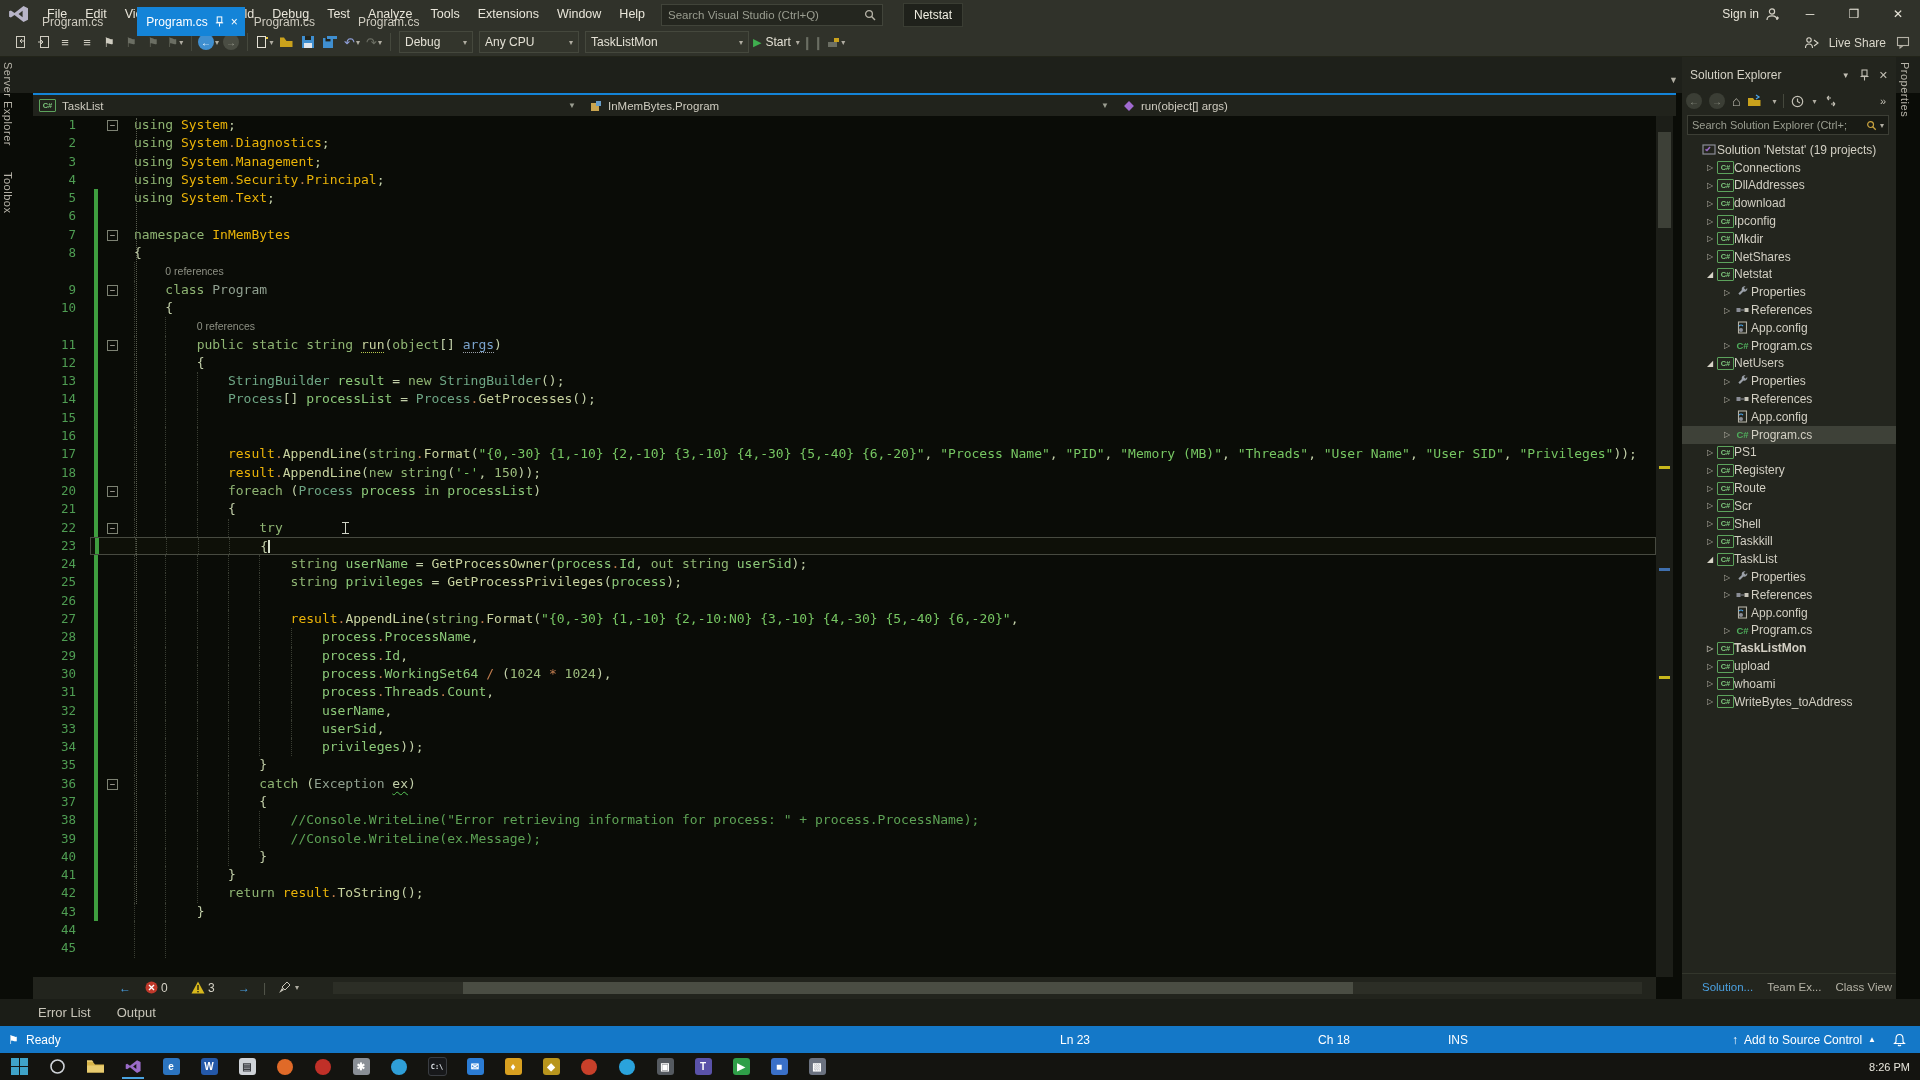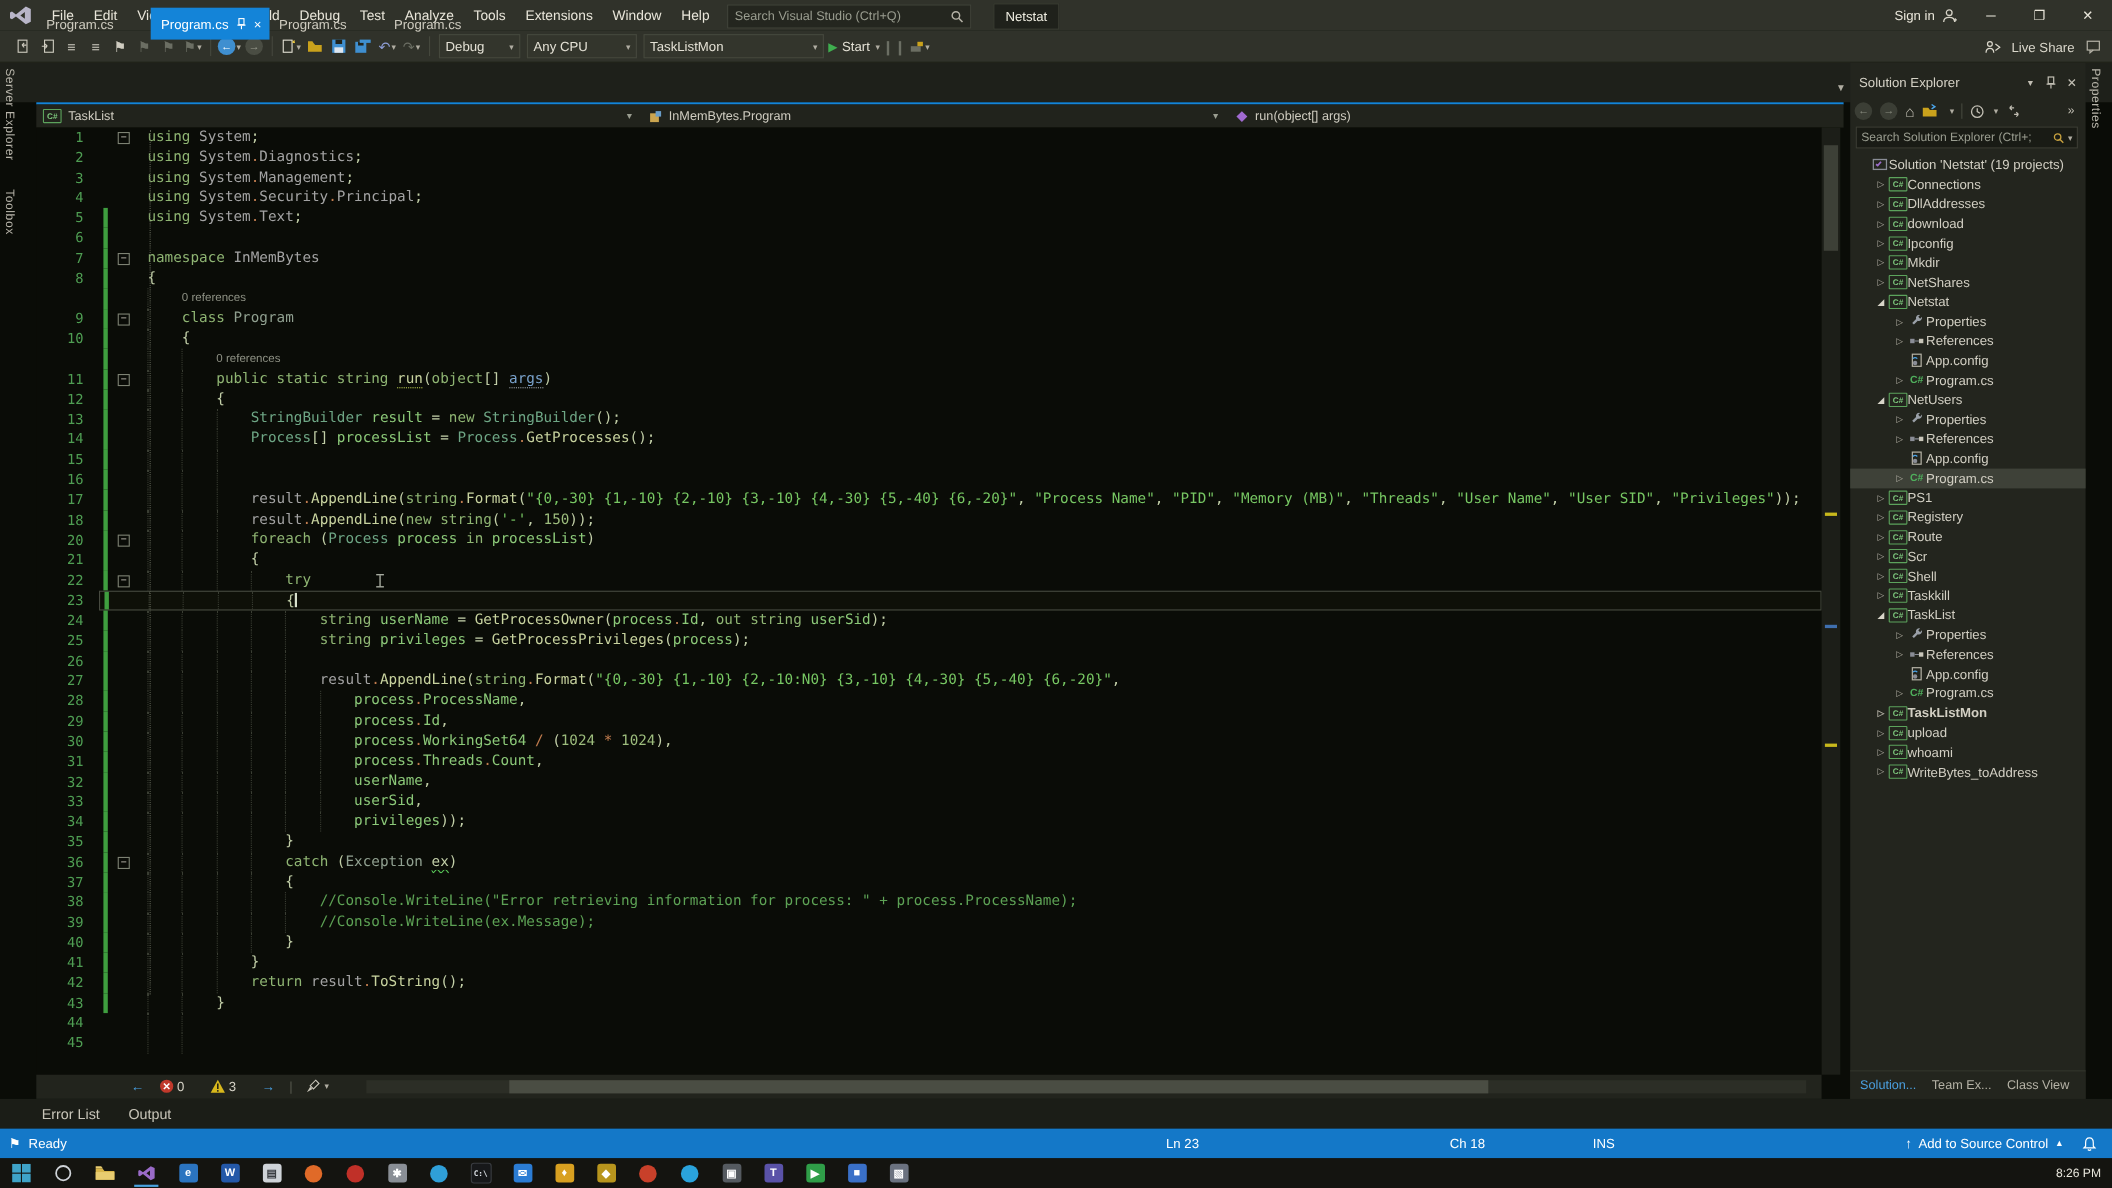--- a/index.html
+++ b/index.html
@@ -48,21 +48,21 @@
   .rest{flex:1;display:flex;position:relative;min-width:0;}
   .ed-row.active .rest{border:1px solid #474a40;background:#0e1008;box-sizing:border-box;}
   .chg{width:4px;margin-left:4px;flex:none;}
   .chg.on{background:#3f9e3f;}
   .outl{width:28px;flex:none;position:relative;}
   .obox{position:absolute;left:9px;top:4px;width:9px;height:9px;border:1px solid #7d8273;background:#0a0c07;
     color:#c2bfb4;font-size:9px;line-height:8px;text-align:center;z-index:2;}
   .code{flex:1;position:relative;padding-left:8px;min-width:0;}
   .guide{position:absolute;top:0;bottom:0;width:0;border-left:1px dotted #3a3e33;}
   .lens{font-family:"Liberation Sans",sans-serif;font-size:10.5px;color:#8e9184;}
-  .tk-k{color:#8fb573;}.tk-i{color:#a3a3a3;}.tk-t{color:#6ea685;}.tk-v{color:#8cc979;}
+  .tk-k{color:#8fb573;}.tk-i{color:#eab308;}.tk-t{color:#6ea685;}.tk-v{color:#8cc979;}
   .tk-m{color:#c8d39f;}.tk-s{color:#77c763;}.tk-n{color:#9dbd7d;}.tk-c{color:#5da255;}
   .tk-o{color:#c27d4f;}.tk-p{color:#c2cfa8;}.tk-g{color:#90a090;}
   .tk-u{color:#7aa3cc;border-bottom:1px dotted #9aa0a8;}
   .tk-mw{color:#c8d39f;border-bottom:1px dotted #b9c94f;}
   .tk-w{color:#c2cfa8;text-decoration:underline wavy #57c757 1px;text-underline-offset:3px;}
   .caret{display:inline-block;width:1.5px;height:13px;background:#d8e0cc;vertical-align:-2px;}
   #outline-rail{position:absolute;left:103px;top:2px;height:786px;border-left:1px dotted #5a5e50;z-index:1;}
   .ibeam{position:absolute;width:9px;height:14px;top:2px;}
   .ibeam:before{content:"";position:absolute;left:4px;top:2px;bottom:2px;width:1px;background:#cfd4c6;}
   .ibeam:after{content:"";position:absolute;left:1px;right:1px;top:1px;height:1px;background:#cfd4c6;box-shadow:0 11px 0 #cfd4c6;}
@@ -101,21 +101,21 @@
   .tree-row{height:17.8px;display:flex;align-items:center;font-size:12px;color:#d2cfc3;white-space:nowrap;overflow:hidden;}
   .tree-row.sel{background:#3e4138;}
   .tree-row.bold{font-weight:bold;}
   .tw{width:14px;flex:none;font-size:8px;color:#b0ada2;text-align:center;}
   .tw.exp{color:#d8d5c9;}
   .ticon{width:17px;flex:none;display:flex;align-items:center;justify-content:center;}
   .projbox{width:15px;height:11px;border:1px solid #5ca35c;color:#7ec97e;font-size:7.5px;font-weight:bold;
     display:flex;align-items:center;justify-content:center;border-radius:1px;}
   .csmark{color:#4fae5c;font-size:9.5px;font-weight:bold;}
   #se-tabs{position:absolute;left:0;top:916px;width:100%;height:26px;background:#23251e;display:flex;gap:14px;
-    align-items:center;padding-left:9px;box-sizing:border-box;border-top:1px solid #33362c;}
+    align-items:center;padding-left:20px;box-sizing:border-box;border-top:1px solid #33362c;}
   .se-tab{font-size:11.5px;color:#b5b2a6;}
   .se-tab.active{color:#4ba0e0;}
   
   .vstrip{writing-mode:vertical-rl;font-size:11px;color:#b8b5aa;letter-spacing:0.5px;}
   #props-strip{position:absolute;left:1899px;top:62px;}
   #leftstrip{position:absolute;left:2px;top:62px;display:flex;flex-direction:column;gap:26px;}
   svg{display:block;}
 </style>
 </head>
 <body>

